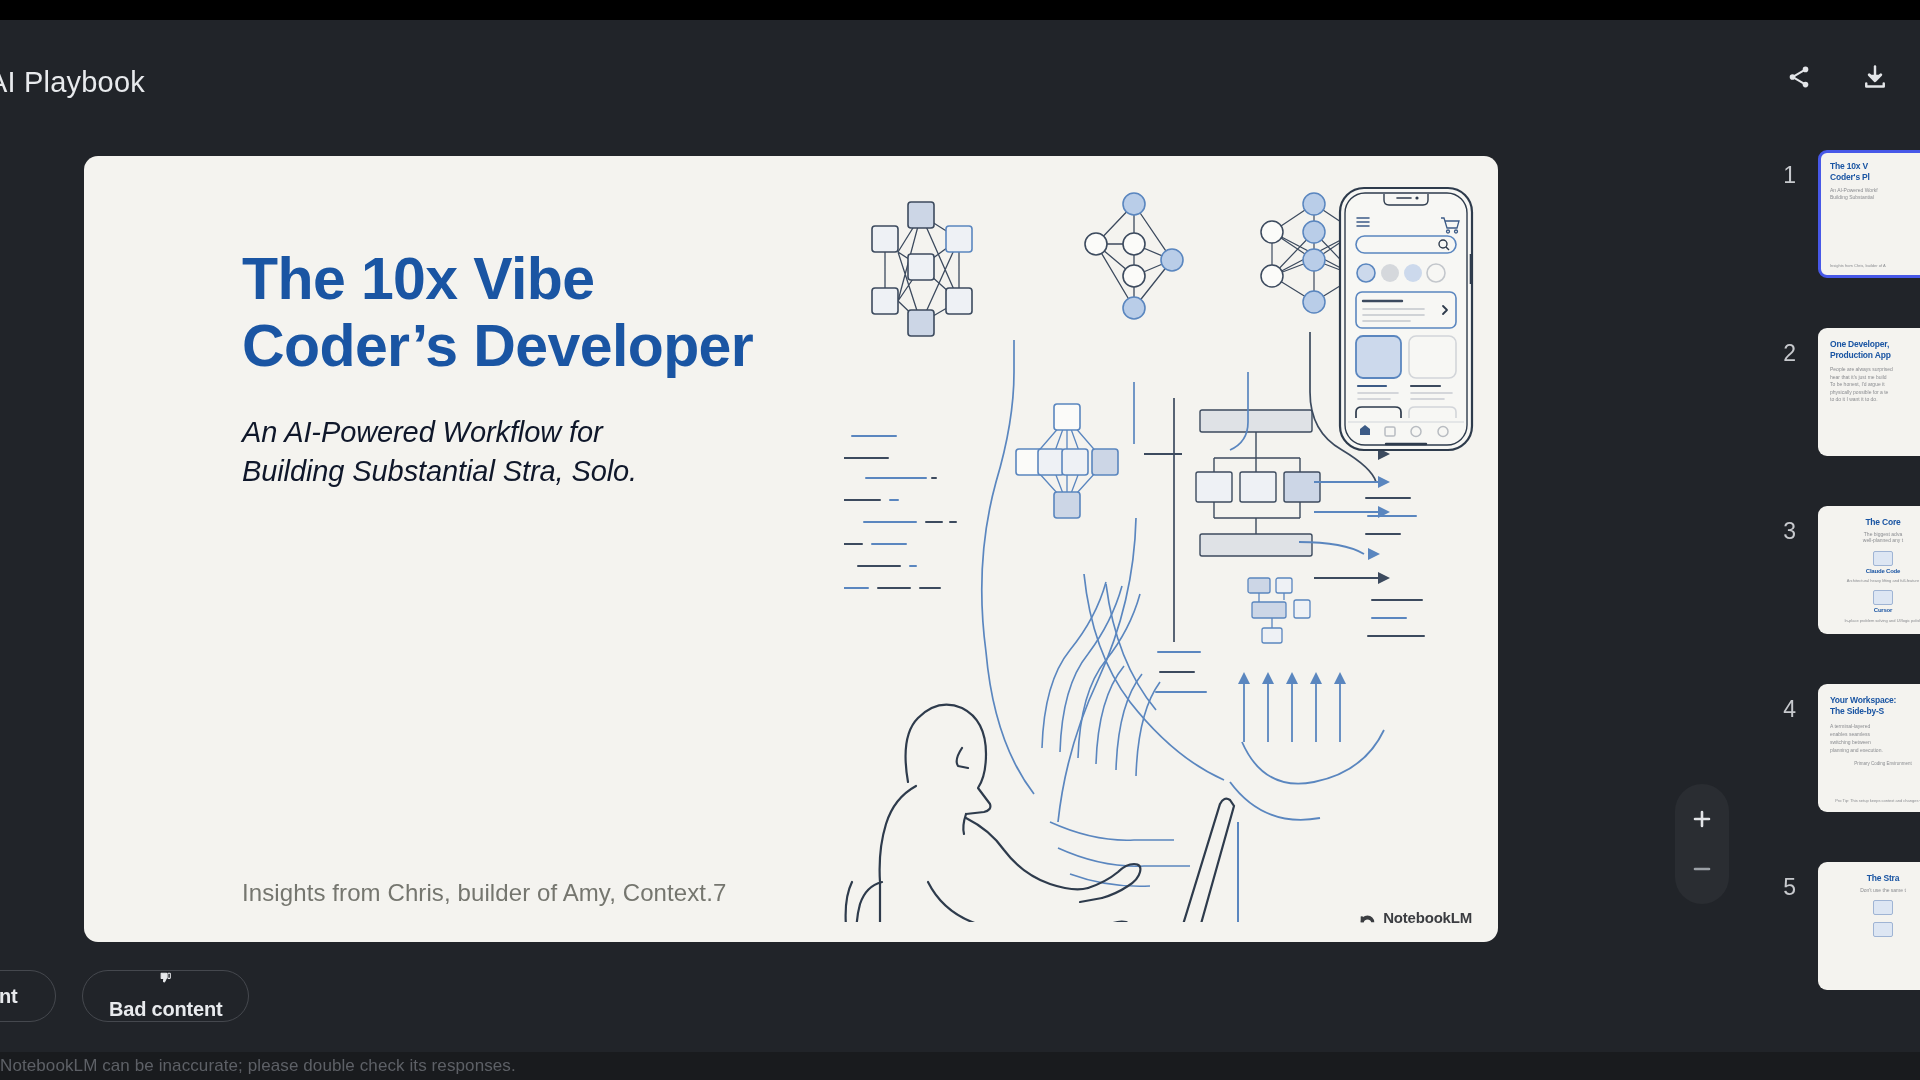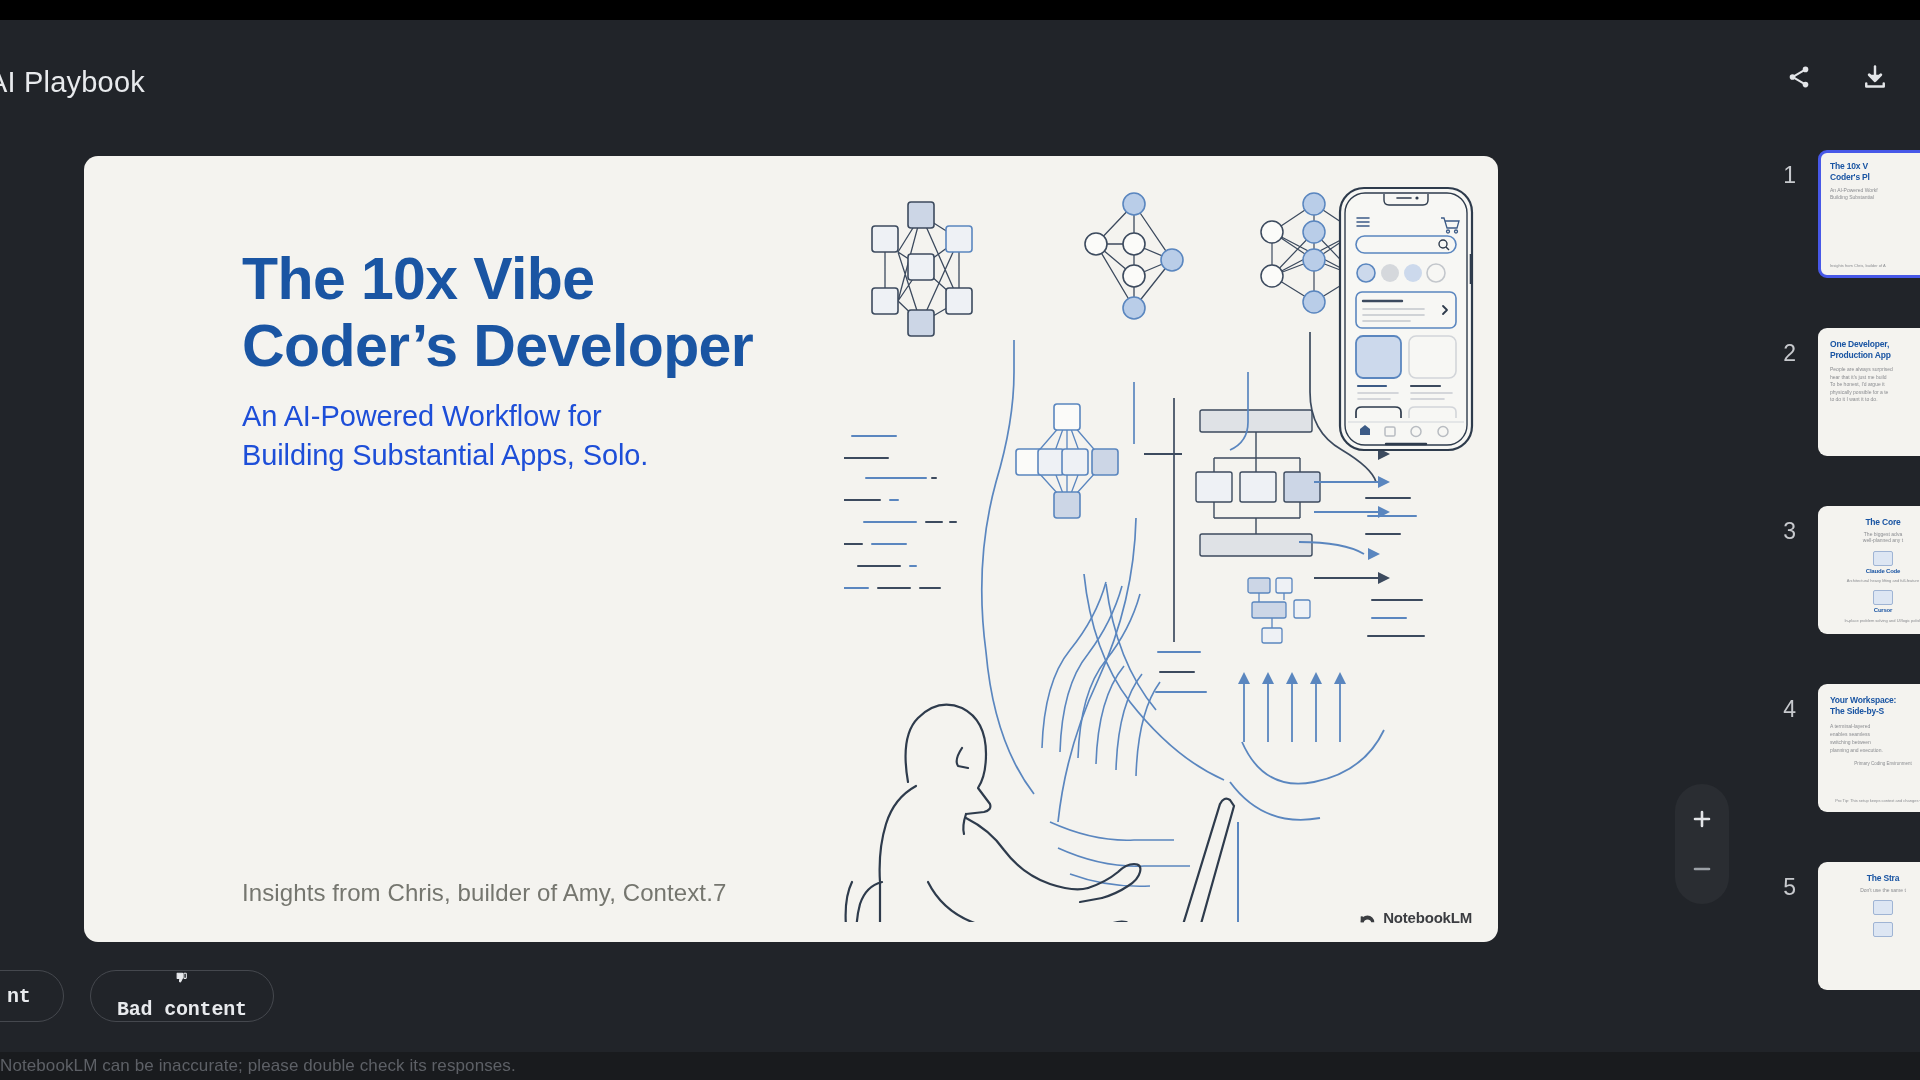--- a/index.html
+++ b/index.html
@@ -31,21 +31,21 @@
   .slide {
     position:absolute; left:84px; top:156px; width:1414px; height:786px;
     background:#f4f3ef; border-radius:14px; overflow:hidden;
   }
   .slide-text { position:absolute; left:158px; top:90px; width:580px; }
   .slide-h1 {
     font-size:59px; line-height:1.13; font-weight:bold;
     color:#1a55a3; letter-spacing:-.6px;
   }
   .slide-sub {
-    margin-top:18px; font-size:29px; line-height:1.34; color:#1d4ed8; letter-spacing:-.1px;
+    margin-top:34px; font-size:29px; line-height:1.34; color:#0f172a; letter-spacing:-.1px;font-style:italic;
   }
   .slide-caption {
     position:absolute; left:158px; top:723px;
     font-size:24px; color:#75766f; letter-spacing:.1px;
   }
   .wm {
     position:absolute; right:26px; bottom:16px;
     display:flex; align-items:center; gap:7px;
     font-size:15px; font-weight:bold; color:#3b3d41; letter-spacing:-.2px;
   }
@@ -79,21 +79,21 @@
   
   .zoompill {
     position:absolute; left:1675px; top:784px; width:54px; height:120px;
     background:#2a2d32; border-radius:27px; display:flex; flex-direction:column;
     align-items:center; justify-content:space-around; padding:10px 0;
   }
   .zbtn { width:34px; height:34px; display:flex; align-items:center; justify-content:center; cursor:pointer; }
   .zbtn svg { display:block; }
 
   
-  .botbar { position:absolute; left:12px; top:970px; width:1522px; height:70px;font-family:Liberation Mono, monospace; }
+  .botbar { position:absolute; left:4px; top:970px; width:1522px; height:70px; }
   .chip {
     position:absolute; height:52px; border:1px solid #45484e; border-radius:26px;
     display:flex; align-items:center; gap:14px; padding:0 26px; cursor:pointer;
     color:#e8eaed; font-size:20px; font-weight:bold; letter-spacing:-.2px; background:transparent;
   }
   .chip.partial { left:-64px; top:0; width:116px; padding-left:58px; }
   .chip.bad { left:78px; top:0;flex-direction:column; }
 
   
   .footerbar {
@@ -134,21 +134,21 @@
 
   <div class="slide">
 
     <div class="slide-text">
       <div class="slide-h1">
         <div>The 10x Vibe</div>
         <div>Coder’s Developer</div>
       </div>
       <div class="slide-sub">
         <div>An AI-Powered Workflow for</div>
-        <div>Building Substantial Apps, Solo.</div>
+        <div>Building Substantial Stra, Solo.</div>
       </div>
     </div>
 
     <div class="slide-caption">Insights from Chris, builder of Amy, Context.7</div>
 
     <div class="wm">
       <svg width="17" height="14" viewBox="0 0 20 16">
         <path d="M2 13 A8 8 0 0 1 18 13 L14.4 13 A4.6 4.6 0 0 0 5.6 13 Z" fill="#3b3d41"></path>
         <path d="M2 13 L2 6.2 A3 3 0 0 1 5.2 6.6 L5.6 13 Z" fill="#3b3d41"></path>
       </svg>

